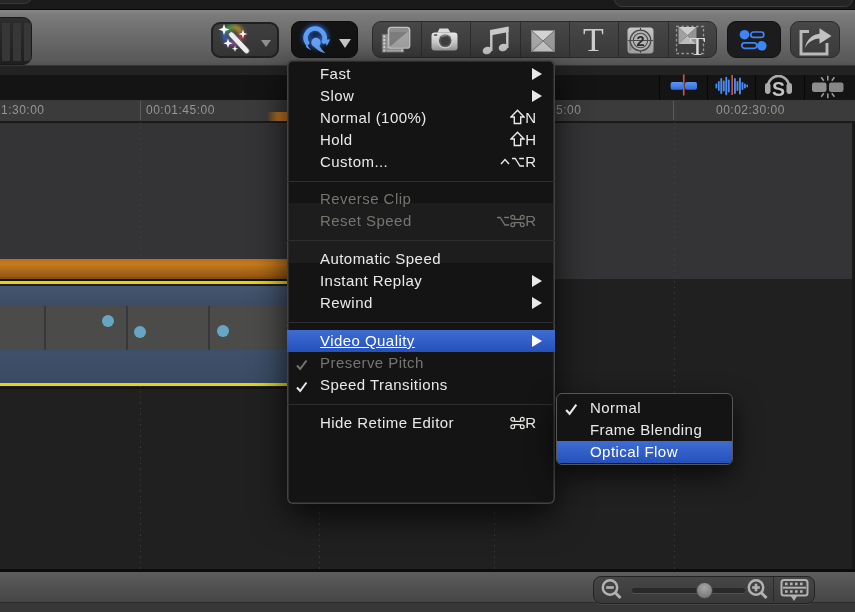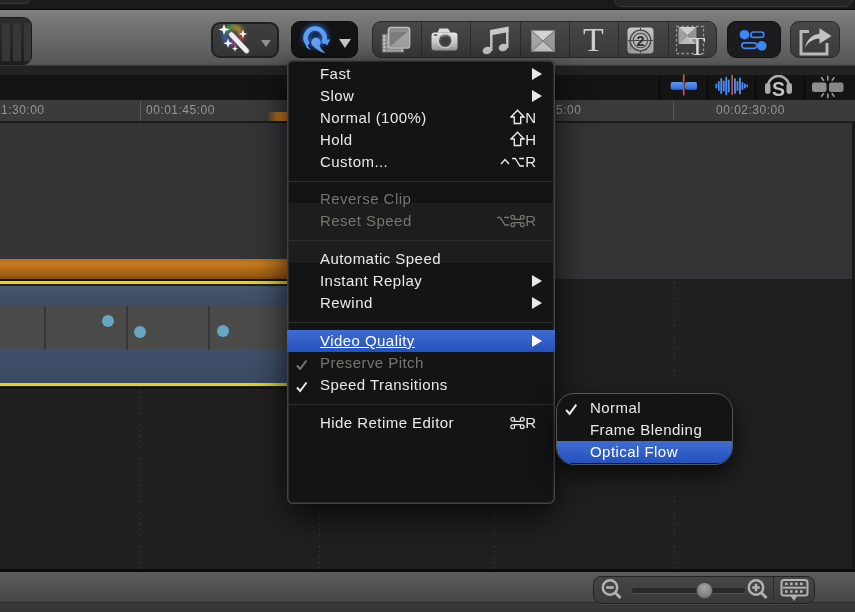--- a/index.html
+++ b/index.html
@@ -352,19 +352,19 @@
         </svg></span>Preserve Pitch</div>
   <div class="mi"><span class="ck"><svg width="14" height="14" viewBox="0 0 14 14">
           <path d="M2 7.5 L5.2 11 L11.5 2.5" stroke="#e9e9e7" stroke-width="2" fill="none"></path>
         </svg></span>Speed Transitions</div>
   <div class="msep"></div>
   <div class="mi">Hide Retime Editor<span class="rt"><svg class="sym" width="15" height="14" viewBox="0 0 15 14">
           <path d="M4.6 5.3 H10.4 M4.6 8.7 H10.4 M4.6 5.3 V3.2 A1.9 1.9 0 1 0 2.7 5.1 H4.6 M10.4 5.3 V3.2 A1.9 1.9 0 1 1 12.3 5.1 H10.4 M4.6 8.7 V10.8 A1.9 1.9 0 1 1 2.7 8.9 H4.6 M10.4 8.7 V10.8 A1.9 1.9 0 1 0 12.3 8.9 H10.4" stroke="#e9e9e7" stroke-width="1.2" fill="none"></path>
         </svg>R</span></div>
 </div>
 
-<div id="submenu" class="abs" style="left:556px;top:393px;width:177px;height:72px;background:#141414;border:1px solid #565656;border-radius:18px;box-sizing:border-box;box-shadow:0 10px 26px rgba(0,0,0,.7);color:#eaeae8;font-size:15px;letter-spacing:.45px;padding-top:3px;overflow:hidden;">
+<div id="submenu" class="abs" style="left:556px;top:393px;width:177px;height:72px;background:#141414;border:1px solid #565656;border-radius:6px;box-sizing:border-box;box-shadow:0 10px 26px rgba(0,0,0,.7);color:#eaeae8;font-size:15px;letter-spacing:.45px;padding-top:3px;overflow:hidden;">
   <div class="mi"><span class="ck" style="left:7px;"><svg width="15" height="15" viewBox="0 0 14 14">
           <path d="M2 7.5 L5.2 11 L11.5 2.5" stroke="#e9e9e7" stroke-width="2" fill="none"></path>
         </svg></span>Normal</div>
   <div class="mi">Frame Blending</div>
   <div class="mi hl" style="color:#fff;">Optical Flow</div>
 </div>
 
 </body></html>

